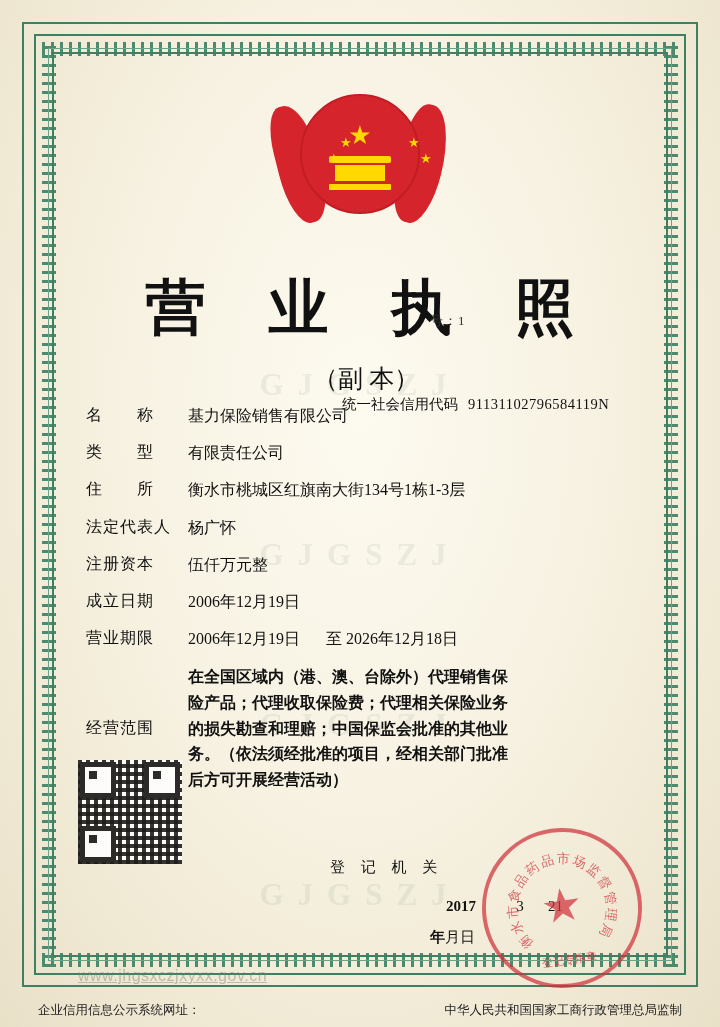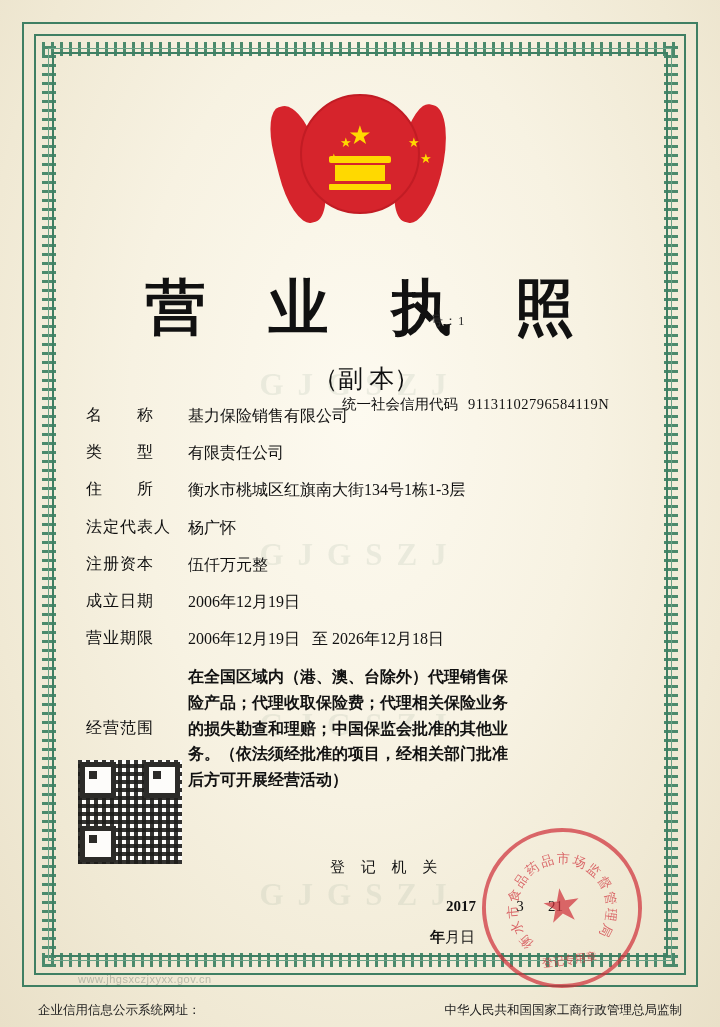--- a/index.html
+++ b/index.html
@@ -212,21 +212,21 @@
   .field-value {
     font-size: 16px;
     line-height: 1.45;
   }
   .field-value.small {
     font-size: 16px;
     line-height: 1.6;
     max-width: 330px;
     font-weight: bold;
   }
-  .field-value .seg2 { margin-left: 12px; }
+  .field-value .seg2 { margin-left: 26px; }
 
   
   .qr {
     position: absolute;
     left: 78px;
     top: 760px;
     width: 104px;
     height: 104px;
     background-color: #ffffff;
     background-image:
@@ -336,23 +336,24 @@
     font-family: "Liberation Serif", serif;
     font-size: 12.5px;
     color: #222;
     box-sizing: border-box;
   }
   .url-faint {
     position: absolute;
     left: 78px;
     bottom: 42px;
     font-family: "Liberation Sans", sans-serif;
-    font-size: 11px;
+    font-size: 16px;
     color: rgba(120, 130, 120, 0.45);
     letter-spacing: 0.5px;
+    text-decoration: underline;
   }
 </style>
 </head>
 <body>
 
 <div class="license">
 
   <div class="border-outer"></div>
   <div class="border-key"></div>
   <div class="border-inner"></div>

